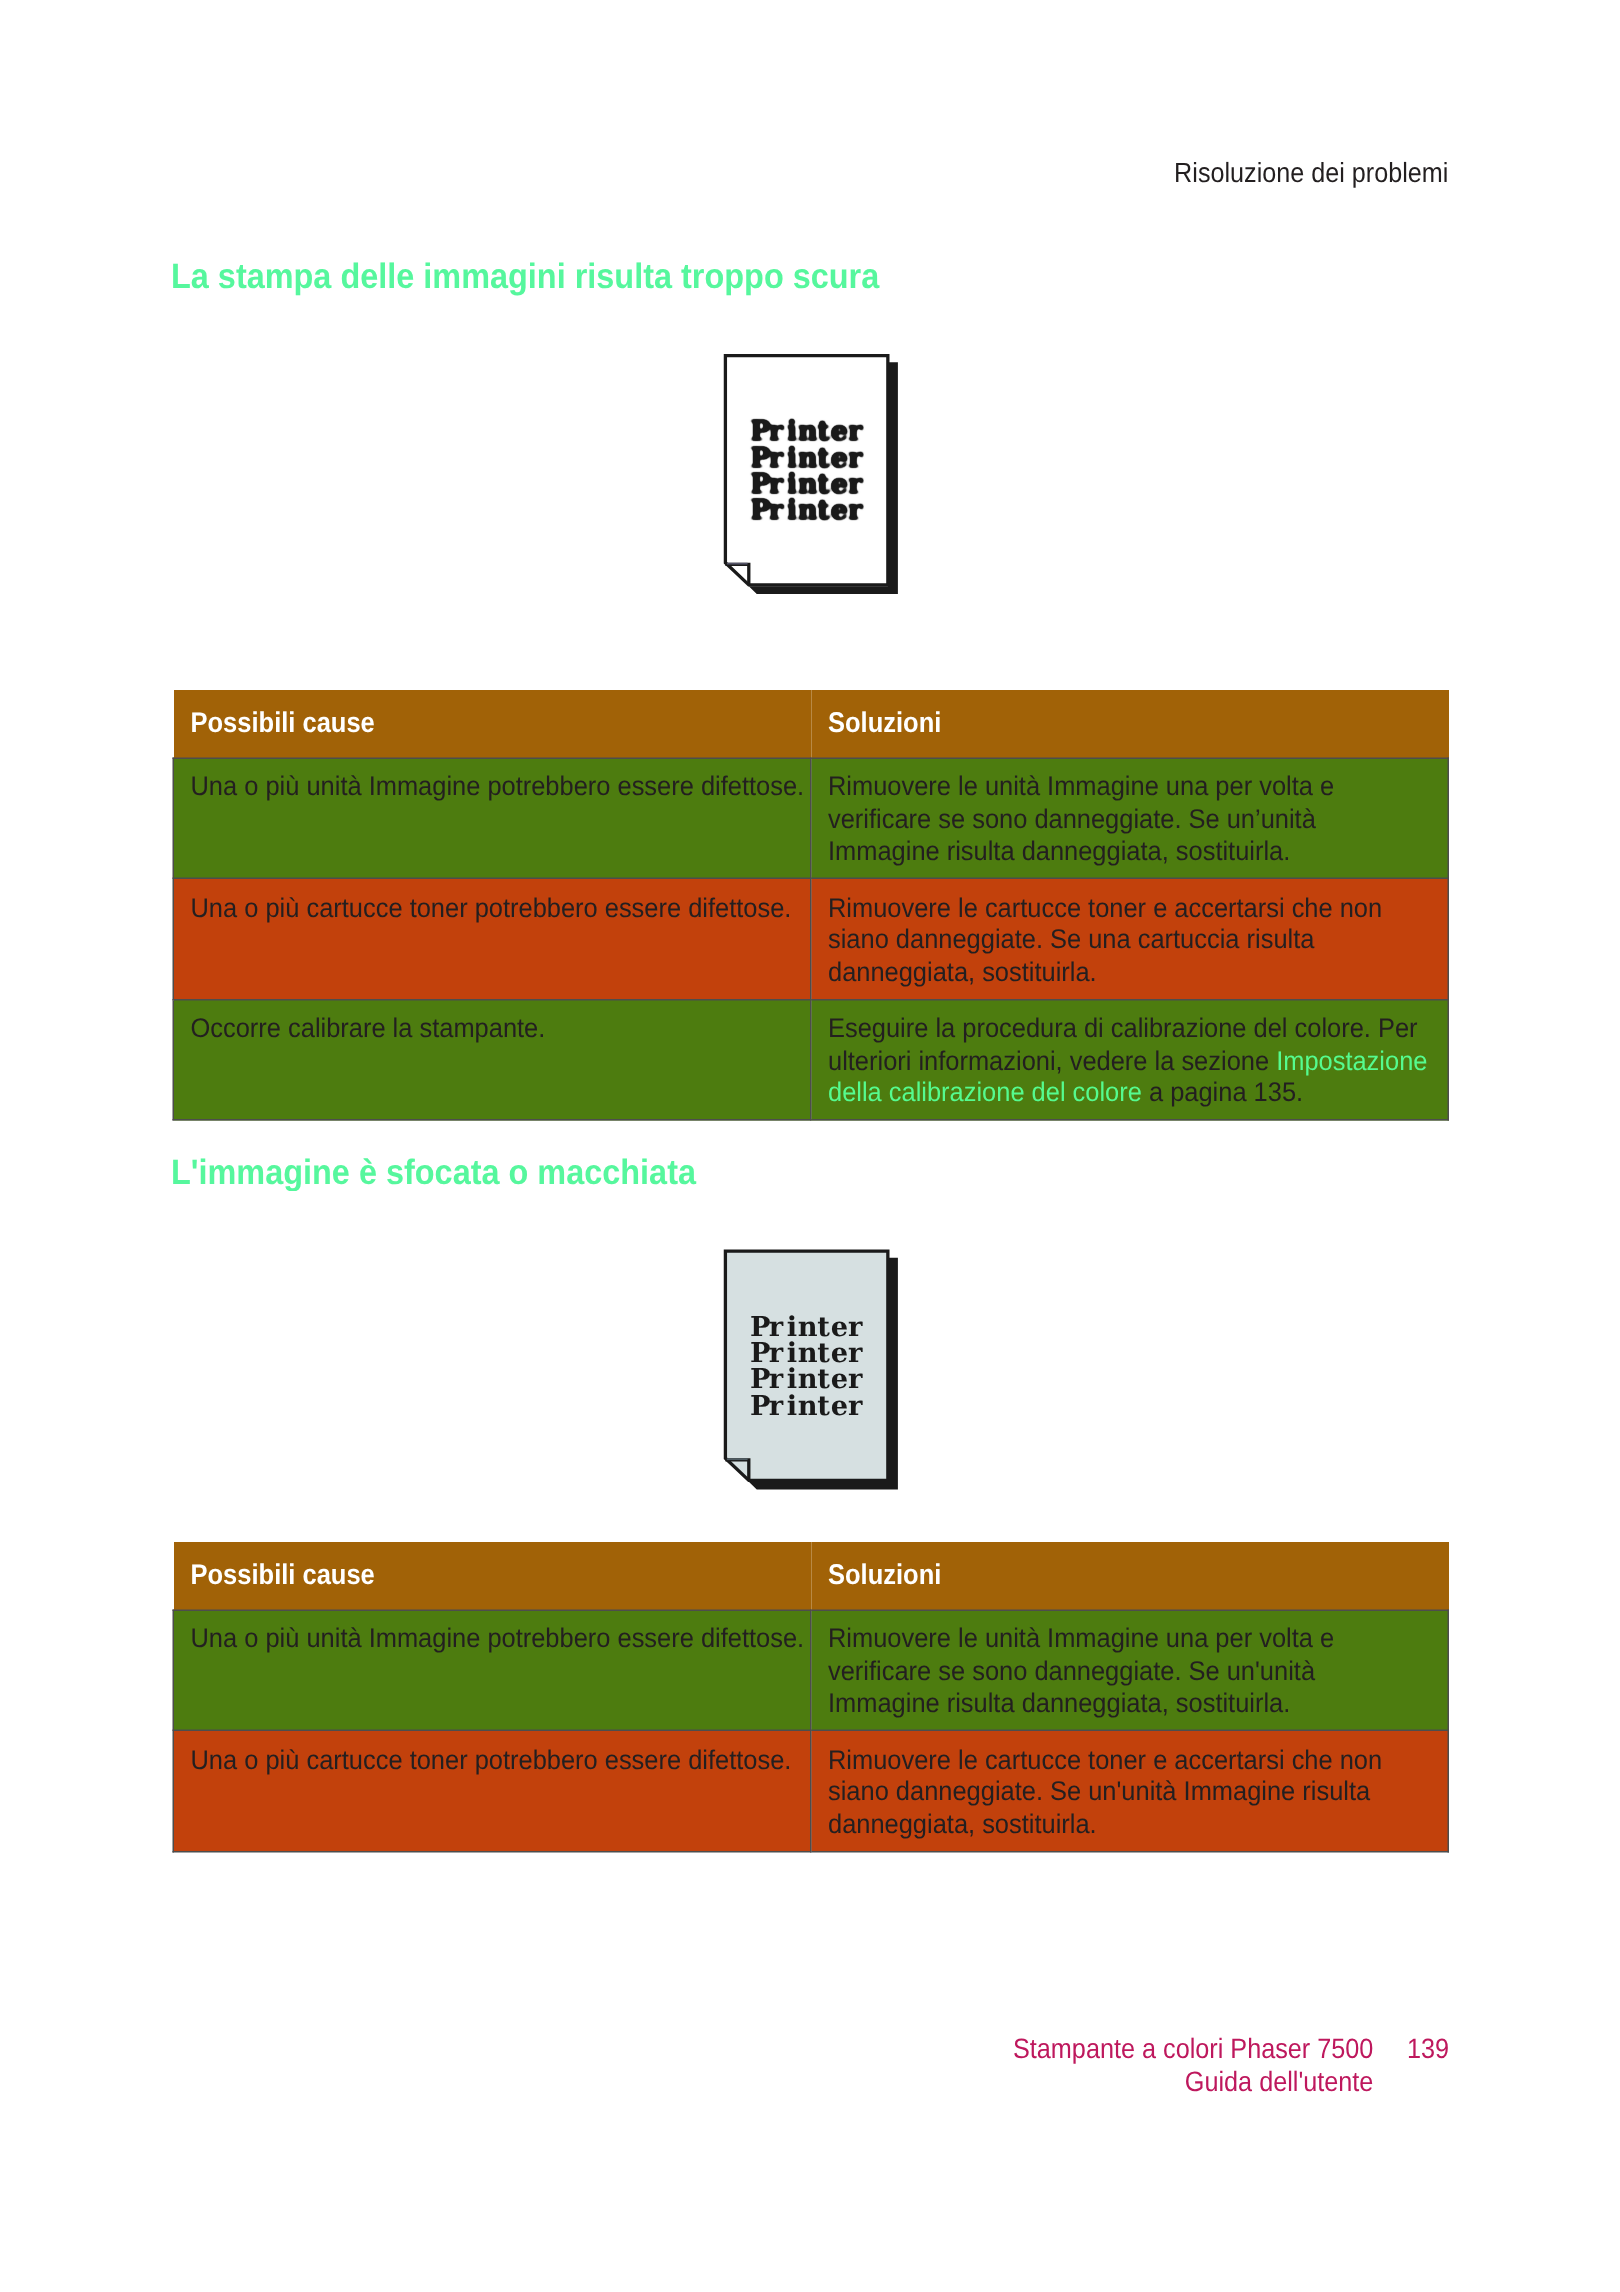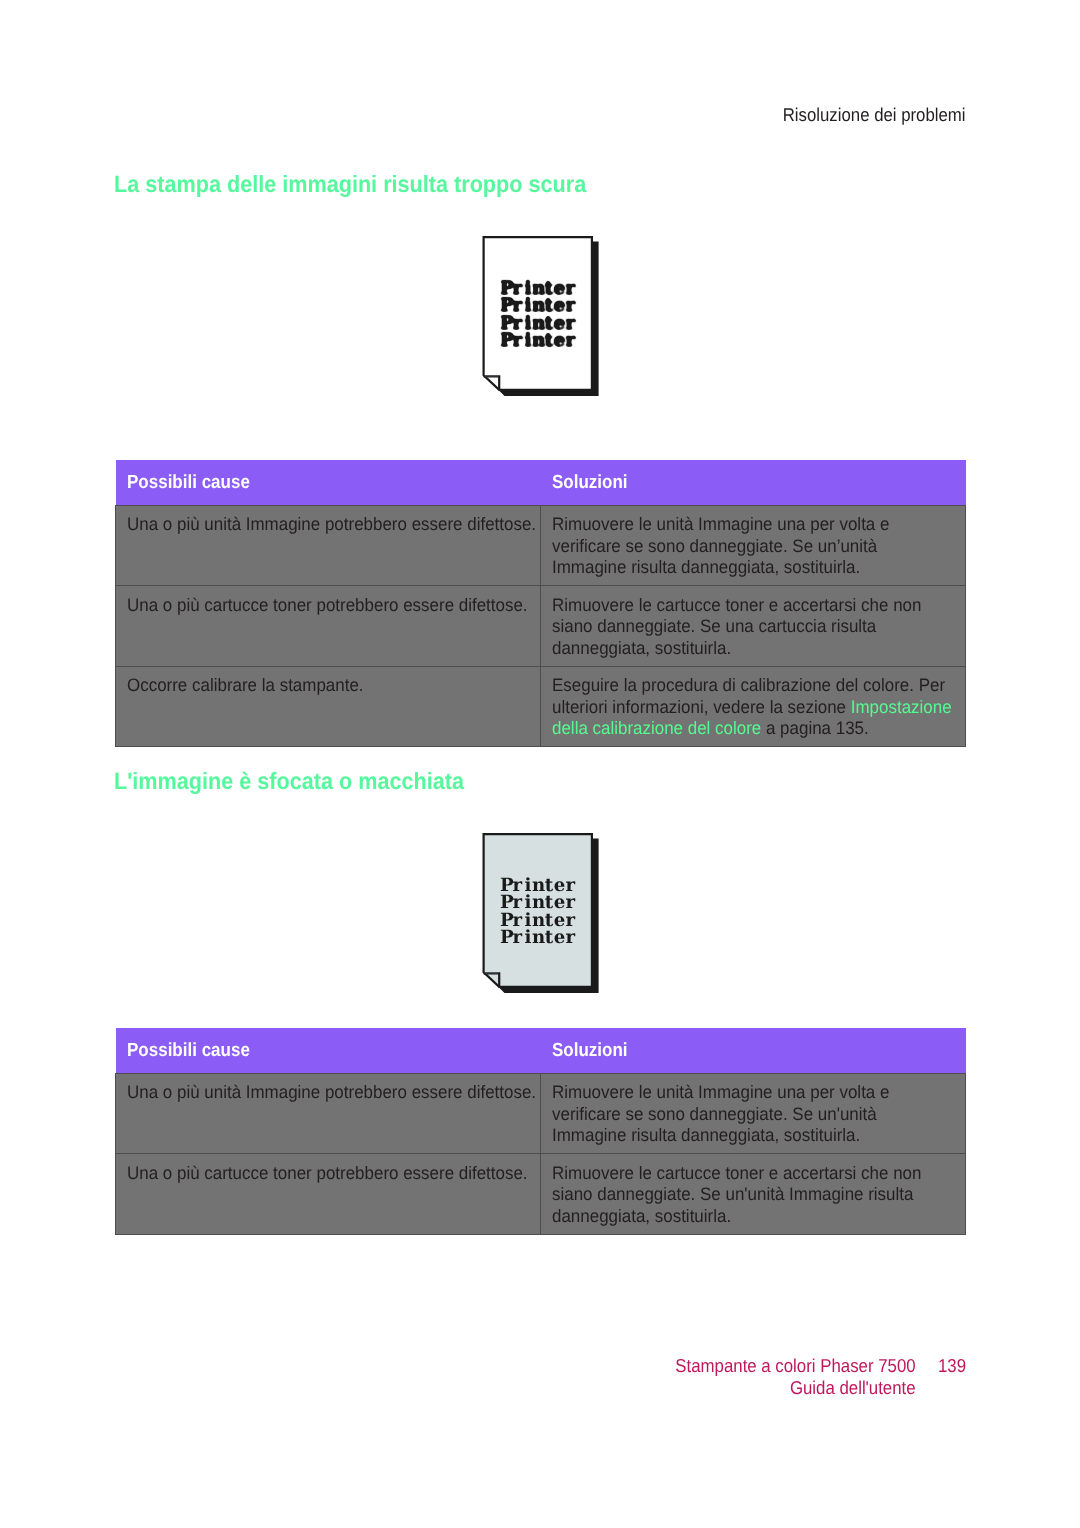--- a/index.html
+++ b/index.html
@@ -14,28 +14,28 @@
 
   .sect-title{position:absolute;left:114px;font-size:23.5px;font-weight:bold;color:#56f79d;
               white-space:nowrap;line-height:1;transform:scaleX(0.92);transform-origin:left top;}
   .sect-title.t1{top:173px;}
   .sect-title.t2{top:770px;}
 
   
   .tbl{position:absolute;left:115px;width:850px;border-collapse:collapse;table-layout:fixed;}
   .tbl.t1{top:460px;}
   .tbl.t2{top:1028px;}
-  .tbl th{background:#8b5cf6;color:#fff;font-size:19px;font-weight:bold;text-align:left;
+  .tbl th{background:#a16207;color:#fff;font-size:19px;font-weight:bold;text-align:left;
           padding:0 11px;vertical-align:middle;height:45px;line-height:1;}
   .tbl th>span{display:inline-block;transform:scaleX(0.895);transform-origin:left center;}
   .tbl td{font-size:18px;color:#231f20;vertical-align:top;padding:8.2px 11px 6.8px 11px;
           border:1px solid #4d4d4d;line-height:21.5px;}
   .tbl td .ln{transform:scaleX(0.942);transform-origin:left center;}
-  .tbl tr.alt td{background:#737373;}
-  .tbl tr.plain td{background:#737373;}
+  .tbl tr.alt td{background:#4d7c0f;}
+  .tbl tr.plain td{background:#c2410c;}
   .ln{display:block;white-space:nowrap;}
   .lnk{color:#55fb8e;}
 
   
   .illus{position:absolute;text-decoration:underline;}
   .illus svg{display:block;}
   .ptxt{font-family:"DejaVu Serif",serif;font-weight:bold;font-size:18.2px;fill:#1a1a1a;}
   .ptxt.blur{filter:url(#inkspread);}
 
   

